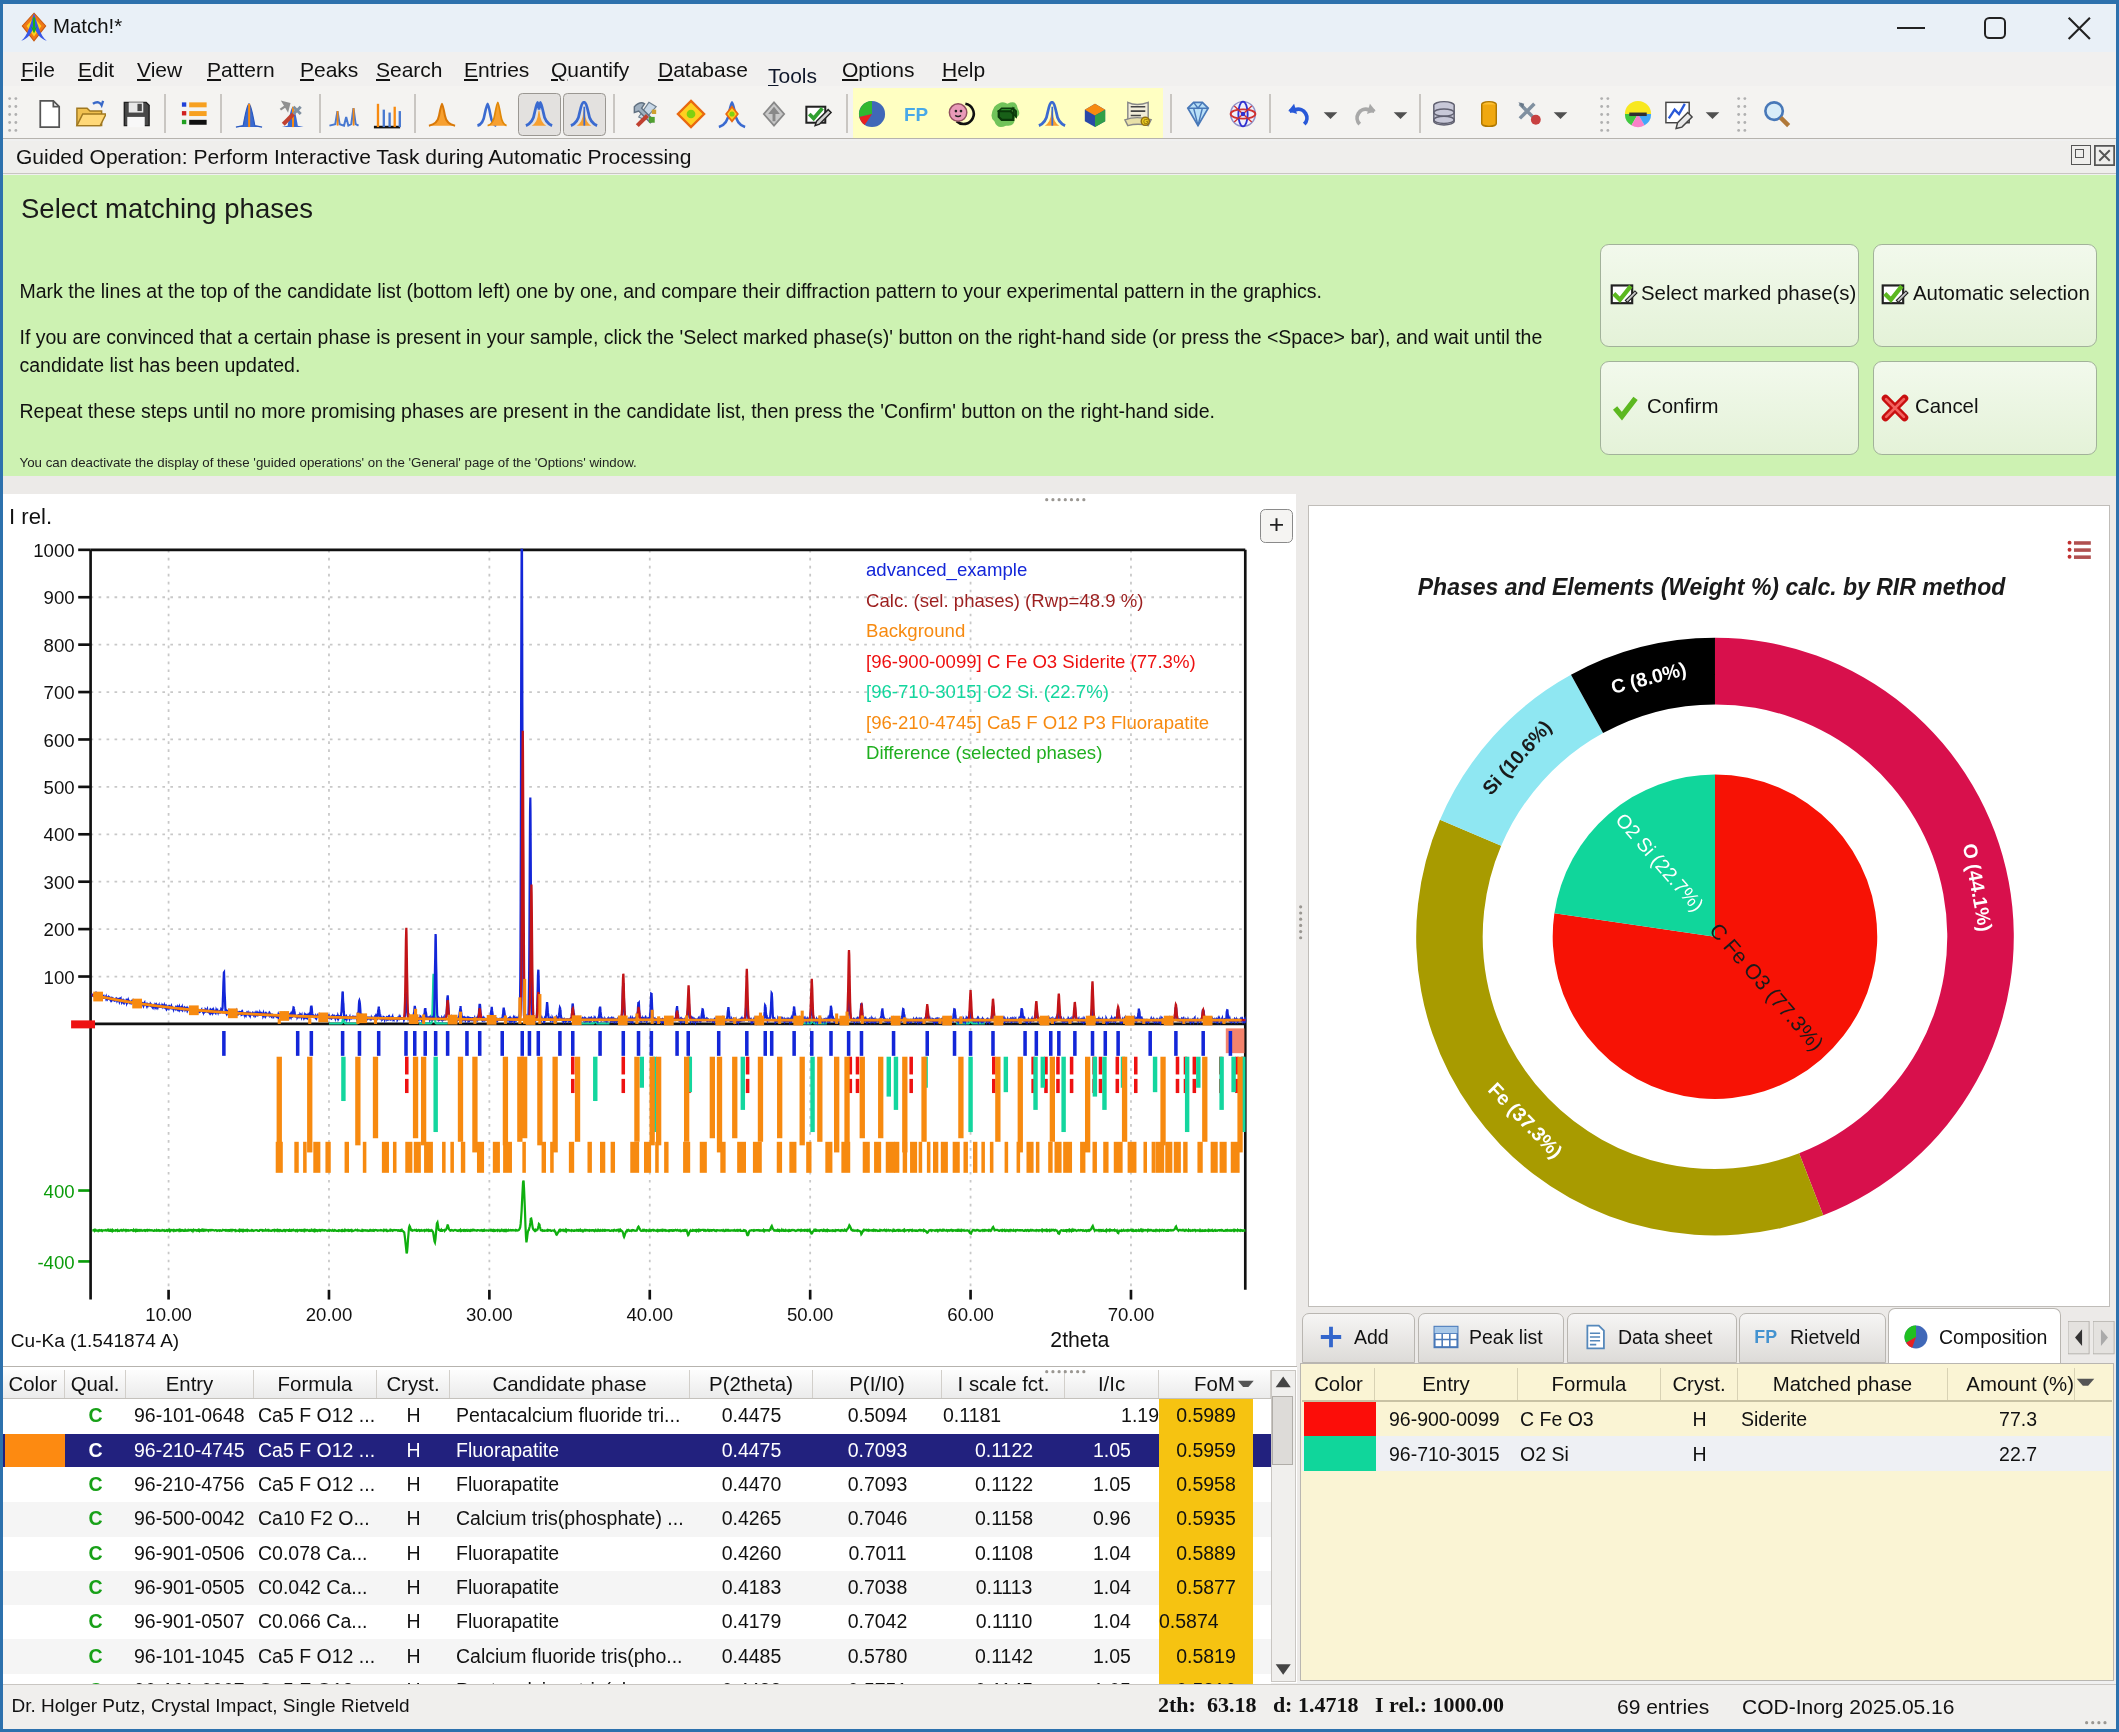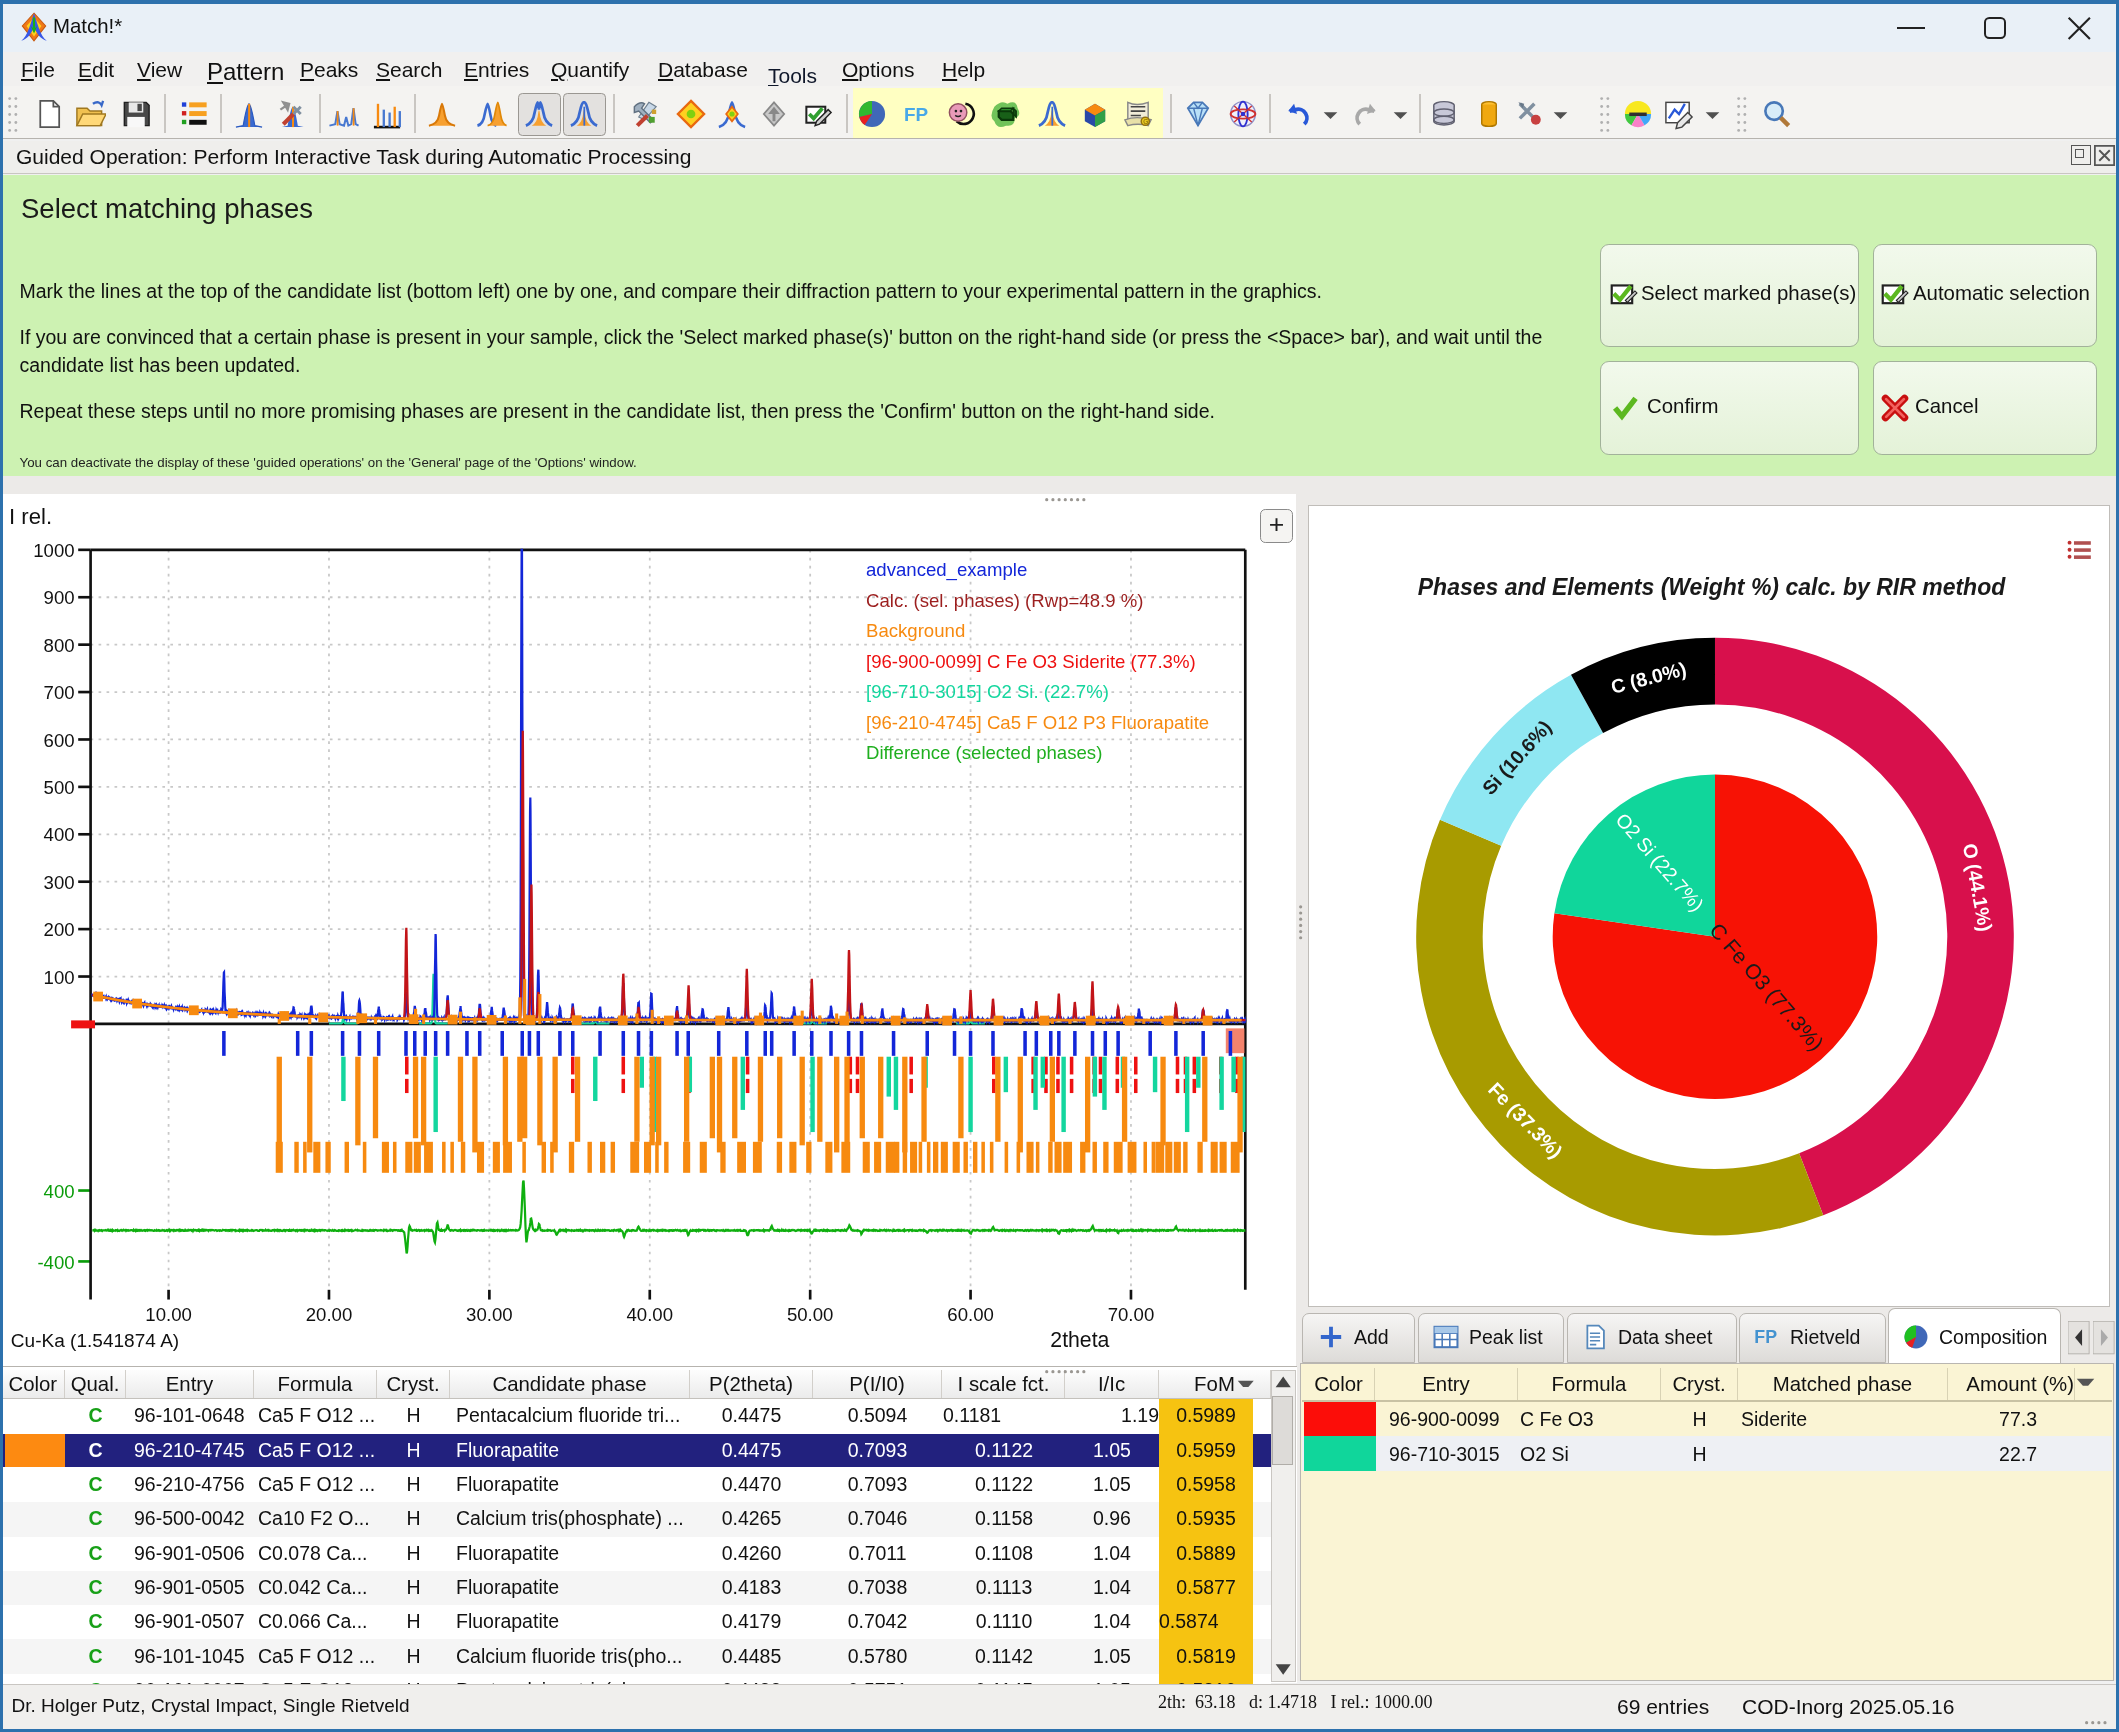--- a/index.html
+++ b/index.html
@@ -17,21 +17,21 @@
 <div class="abs" style="left:53px;top:15px;font-size:20.4px;color:#111">Match!*</div>
 <div class="abs" style="left:1897px;top:26.6px;width:28px;height:2.7px;background:#222"></div>
 <div class="abs" style="left:1984px;top:17px;width:22px;height:22px;border:2.2px solid #222;border-radius:5.3px"></div>
 <svg class="abs" style="left:2066px;top:15px" width="26.6" height="26.6" viewBox="0 0 30 30">
     <path d="M3 3 L27 27 M27 3 L3 27" stroke="#222" stroke-width="2.4"></path>
   </svg>
 <div class="abs" style="left:2.7px;top:52px;width:2114px;height:34px;background:#f1f0ef"></div>
 <div class="abs" style="left:21px;top:58px;font-size:21px;color:#111"><span style="text-decoration:underline">F</span>ile</div>
 <div class="abs" style="left:78px;top:58px;font-size:21px;color:#111"><span style="text-decoration:underline">E</span>dit</div>
 <div class="abs" style="left:137px;top:58px;font-size:21px;color:#111"><span style="text-decoration:underline">V</span>iew</div>
-<div class="abs" style="left:207px;top:58px;font-size:24px;color:#111"><span style="text-decoration:underline">P</span>attern</div>
+<div class="abs" style="left:207px;top:58px;font-size:21px;color:#111"><span style="text-decoration:underline">P</span>attern</div>
 <div class="abs" style="left:300px;top:58px;font-size:21px;color:#111"><span style="text-decoration:underline">P</span>eaks</div>
 <div class="abs" style="left:376px;top:58px;font-size:21px;color:#111"><span style="text-decoration:underline">S</span>earch</div>
 <div class="abs" style="left:464px;top:58px;font-size:21px;color:#111"><span style="text-decoration:underline">E</span>ntries</div>
 <div class="abs" style="left:551px;top:58px;font-size:21px;color:#111"><span style="text-decoration:underline">Q</span>uantify</div>
 <div class="abs" style="left:658px;top:58px;font-size:21px;color:#111"><span style="text-decoration:underline">D</span>atabase</div>
 <div class="abs" style="left:768px;top:64px;font-size:21px;color:#0f172a"><span style="text-decoration:underline">T</span>ools</div>
 <div class="abs" style="left:842px;top:58px;font-size:21px;color:#111"><span style="text-decoration:underline">O</span>ptions</div>
 <div class="abs" style="left:942px;top:58px;font-size:21px;color:#111"><span style="text-decoration:underline">H</span>elp</div>
 <div class="abs" style="left:2.7px;top:86px;width:2114px;height:53px;background:#f4f3f1;border-bottom:1.8px solid #b6b3ae"></div>
 <svg class="abs" style="left:7px;top:95px" width="12.4" height="39" viewBox="0 0 14 44">
@@ -925,21 +925,21 @@
 <div class="abs" style="left:1271px;top:1370px;width:25px;height:312px;background:#f0efed;border:0.9px solid #c9c6c2"></div>
 <svg class="abs" style="left:1273px;top:1373px" width="20.4" height="20.4" viewBox="0 0 23 23">
     <path d="M11.5 4 L3 16 h17 Z" fill="#444"></path>
   </svg>
 <div class="abs" style="left:1272px;top:1396px;width:21px;height:69px;background:#dddbd8;border:0.9px solid #b0ada8"></div>
 <svg class="abs" style="left:1273px;top:1658px" width="20.4" height="20.4" viewBox="0 0 23 23">
     <path d="M11.5 19 L3 7 h17 Z" fill="#444"></path>
   </svg>
 <div class="abs" style="left:2.7px;top:1684px;width:2114px;height:45px;background:#f0efed;border-top:1.8px solid #c9c6c2"></div>
 <div class="abs" style="left:11.5px;top:1695px;font-size:19px;color:#111">Dr. Holger Putz, Crystal Impact, Single Rietveld</div>
-<div class="abs" style="left:1158px;top:1692px;font-size:18px;font-weight:normal;color:#111;font-family:'Liberation Serif',serif">2th:&nbsp; 63.18&nbsp;&nbsp; d: 1.4718&nbsp;&nbsp; I rel.: 1000.00</div>
+<div class="abs" style="left:1158px;top:1692px;font-size:22px;font-weight:bold;color:#111;font-family:'Liberation Serif',serif">2th:&nbsp; 63.18&nbsp;&nbsp; d: 1.4718&nbsp;&nbsp; I rel.: 1000.00</div>
 <div class="abs" style="left:1617px;top:1695px;font-size:21px;color:#111">69 entries</div>
 <div class="abs" style="left:1742px;top:1695px;font-size:21px;color:#111">COD-Inorg 2025.05.16</div>
 <svg class="abs" style="left:1044px;top:497px" width="47" height="6.2" viewBox="0 0 53 7">
     <circle cx="3" cy="3" r="1.8" fill="#9a9792"></circle>
     <circle cx="10" cy="3" r="1.8" fill="#9a9792"></circle>
     <circle cx="17" cy="3" r="1.8" fill="#9a9792"></circle>
     <circle cx="24" cy="3" r="1.8" fill="#9a9792"></circle>
     <circle cx="31" cy="3" r="1.8" fill="#9a9792"></circle>
     <circle cx="38" cy="3" r="1.8" fill="#9a9792"></circle>
     <circle cx="45" cy="3" r="1.8" fill="#9a9792"></circle>

